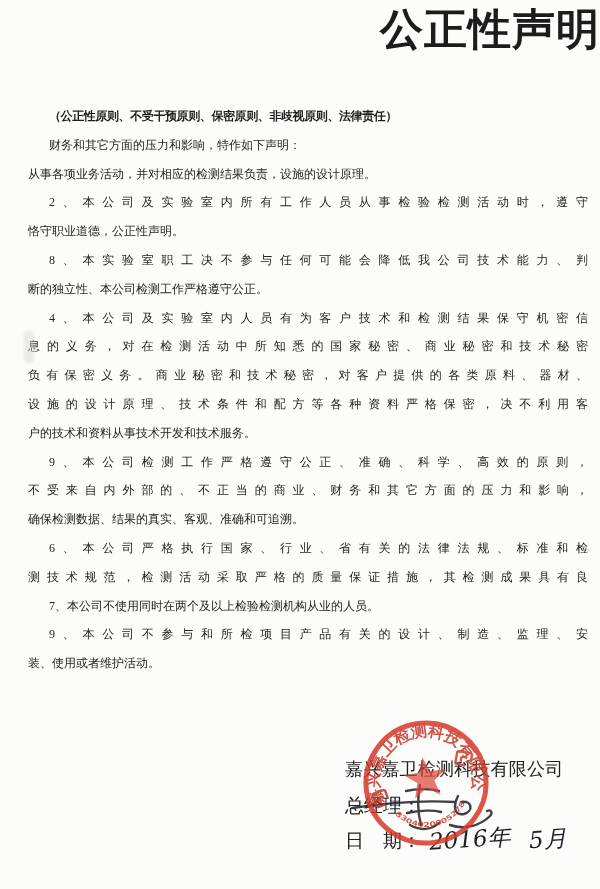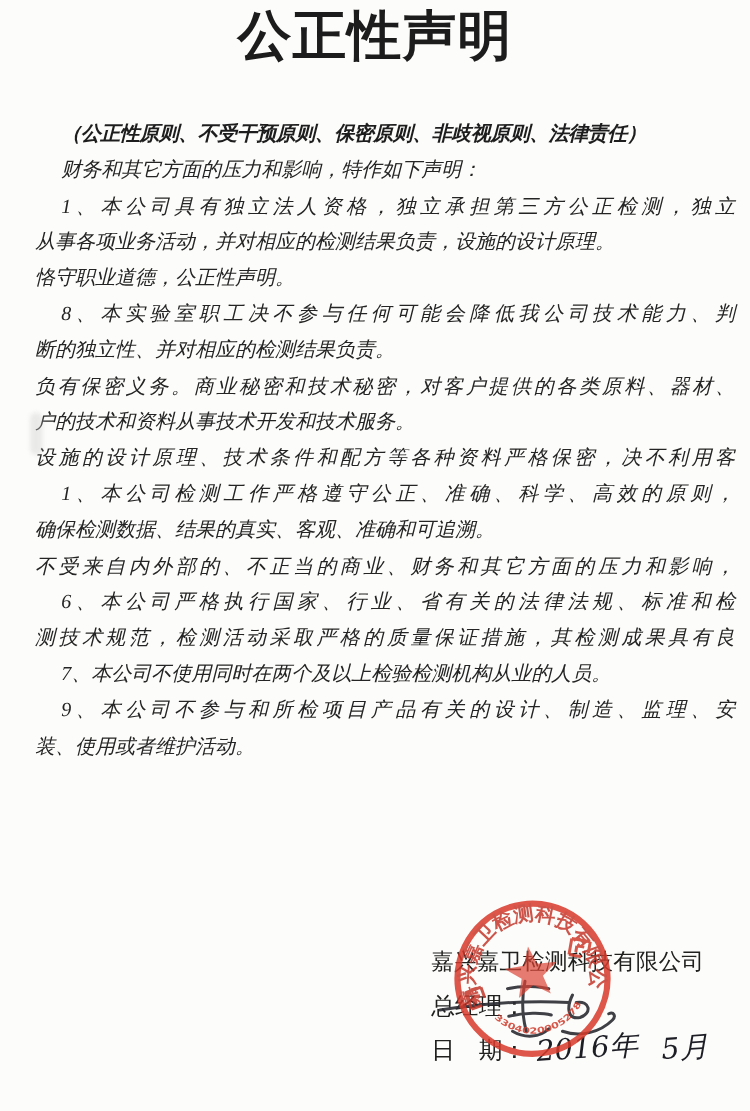--- a/index.html
+++ b/index.html
@@ -10,41 +10,40 @@
     background: #fcfcfa;
     overflow: hidden;
     font-family: "Liberation Serif", "DejaVu Serif", serif;
     color: #232323;
   }
   .doc-title {
     position: absolute;
     top: 2px;
     left: 0;
     width: 100%;
-    text-align: center;
+    text-align: right;
     font-size: 43px;
     font-weight: 700;
     letter-spacing: 1px;
     color: #1c1c1c;
     line-height: 56px;
   }
   .body-text {
     position: absolute;
     left: 28px;
     top: 97px;
     width: 560px;
   }
   .line {
-    font-size: 16px;
-    line-height: 22px;
+    font-size: 12px;
+    line-height: 38px;
     height: 28.8px;
     color: #242424;
     text-align: justify;
     overflow: visible;
-    font-style: italic;
   }
   .line.fill { text-align-last: justify; }
   .line.indent { text-indent: 21px; }
   .line.bold { font-weight: 700; color: #1d1d1d; letter-spacing: -0.4px; }
   .sig-company {
     position: absolute; left: 345px; top: 757px;
     font-size: 18px; line-height: 24px; color: #20201f;
     letter-spacing: 0.2px;
   }
   .sig-role {
@@ -77,31 +76,33 @@
 </head>
 <body>
 
 <div class="page">
 
   <div class="doc-title">公正性声明</div>
 
   <div class="body-text">
       <div class="line indent bold">（公正性原则、不受干预原则、保密原则、非歧视原则、法律责任）</div>
       <div class="line indent">财务和其它方面的压力和影响，特作如下声明：</div>
-      <div class="line indent fill">1、本公司具有独立法人资格，独立承担第三方公正检测，独立</div>
       <div class="line">从事各项业务活动，并对相应的检测结果负责，设施的设计原理。</div>
+      <div class="line indent fill">2、本公司及实验室内所有工作人员从事检验检测活动时，遵守</div>
       <div class="line">恪守职业道德，公正性声明。</div>
       <div class="line indent fill">8、本实验室职工决不参与任何可能会降低我公司技术能力、判</div>
-      <div class="line">断的独立性、并对相应的检测结果负责。</div>
+      <div class="line">断的独立性、本公司检测工作严格遵守公正。</div>
+      <div class="line indent fill">4、本公司及实验室内人员有为客户技术和检测结果保守机密信</div>
+      <div class="line fill">息的义务，对在检测活动中所知悉的国家秘密、商业秘密和技术秘密</div>
       <div class="line fill">负有保密义务。商业秘密和技术秘密，对客户提供的各类原料、器材、</div>
+      <div class="line fill">设施的设计原理、技术条件和配方等各种资料严格保密，决不利用客</div>
       <div class="line">户的技术和资料从事技术开发和技术服务。</div>
-      <div class="line fill">设施的设计原理、技术条件和配方等各种资料严格保密，决不利用客</div>
-      <div class="line indent fill">1、本公司检测工作严格遵守公正、准确、科学、高效的原则，</div>
+      <div class="line indent fill">9、本公司检测工作严格遵守公正、准确、科学、高效的原则，</div>
+      <div class="line fill">不受来自内外部的、不正当的商业、财务和其它方面的压力和影响，</div>
       <div class="line">确保检测数据、结果的真实、客观、准确和可追溯。</div>
-      <div class="line fill">不受来自内外部的、不正当的商业、财务和其它方面的压力和影响，</div>
       <div class="line indent fill">6、本公司严格执行国家、行业、省有关的法律法规、标准和检</div>
       <div class="line fill">测技术规范，检测活动采取严格的质量保证措施，其检测成果具有良</div>
       <div class="line indent">7、本公司不使用同时在两个及以上检验检测机构从业的人员。</div>
       <div class="line indent fill">9、本公司不参与和所检项目产品有关的设计、制造、监理、安</div>
       <div class="line">装、使用或者维护活动。</div>
     </div>
 
   <div class="smudge"></div>
 
   <div class="sig-company">嘉兴嘉卫检测科技有限公司</div>

